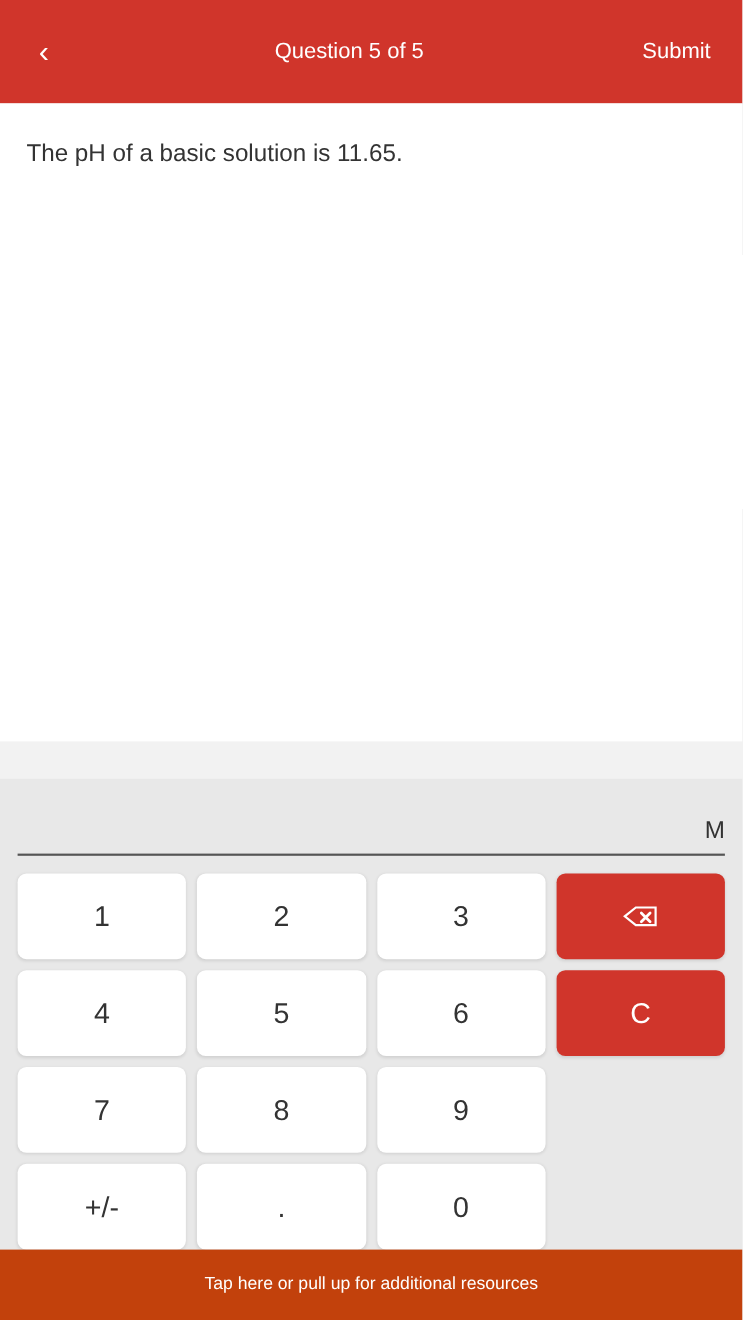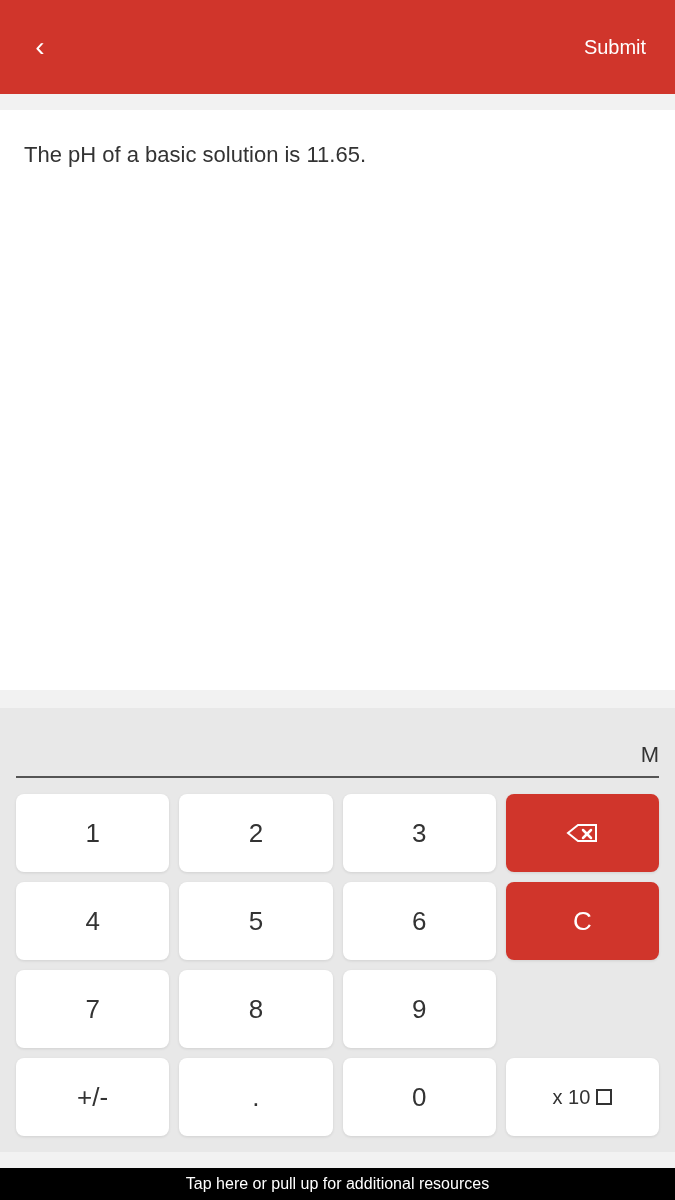--- a/index.html
+++ b/index.html
@@ -53,21 +53,20 @@
       cursor: pointer;
       text-align: center;
       width: 80px;
     }
 
     
     .question-area {
       background: #ffffff;
       padding: 30px 24px 20px 24px;
       min-height: 580px;
-      margin-top: 16px;
     }
 
     .question-text {
       font-size: 22px;
       color: #333333;
       line-height: 1.4;
       font-weight: 400;
     }
 
     .question-text sup {
@@ -166,39 +165,40 @@
       align-items: center;
       justify-content: center;
     }
 
     
     .bottom-bar {
       position: absolute;
       bottom: 0;
       left: 0;
       right: 0;
-      height: 32px;
-      background: #000000;
+      height: 64px;
+      background: #c2410c;
       display: flex;
       align-items: center;
       justify-content: center;
       cursor: pointer;
     }
 
     .bottom-bar-text {
       color: white;
       font-size: 16px;
       font-weight: 400;
     }
   </style>
 </head>
 <body>
 
 <div class="header">
   <div class="header-back">‹</div>
+  <div class="header-title">Question 5 of 5</div>
   <div class="header-submit">Submit</div>
 </div>
 
 <div class="question-area">
   <div class="question-text">
     <span>The pH of a basic solution is 11.65.</span><br>
   </div>
 </div>
 
 <div class="calculator-area">
@@ -229,23 +229,19 @@
     <button class="key key-red">C</button>
 
     <button class="key">7</button>
     <button class="key">8</button>
     <button class="key">9</button>
     <div style="background: transparent; box-shadow: none;" class="key"></div>
 
     <button class="key">+/-</button>
     <button class="key">.</button>
     <button class="key">0</button>
-    <button class="key key-x10">
-      <span class="x10-text">x 10</span>
-      <span class="x10-box"></span>
-    </button>
 
   </div>
 </div>
 
 <div class="bottom-bar">
   <span class="bottom-bar-text">Tap here or pull up for additional resources</span>
 </div>
 
 </body></html>

